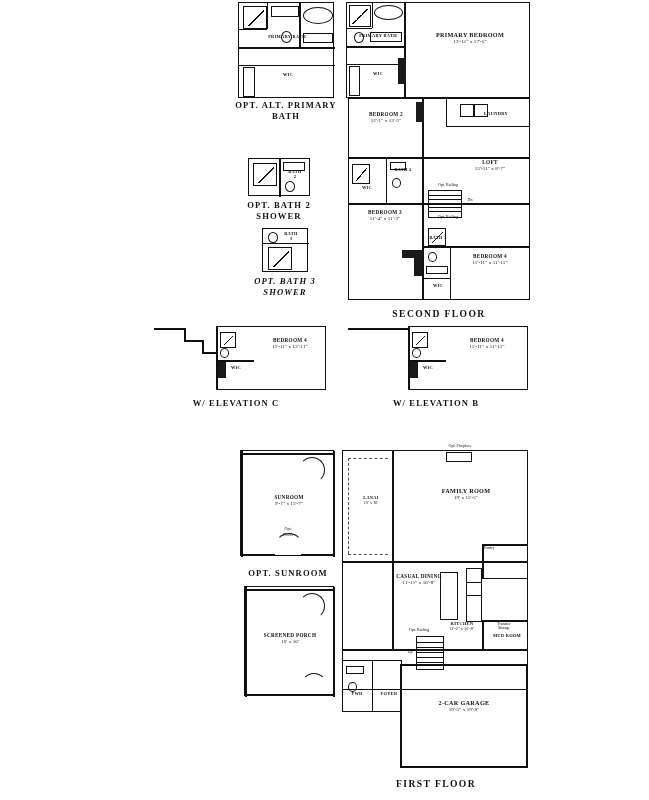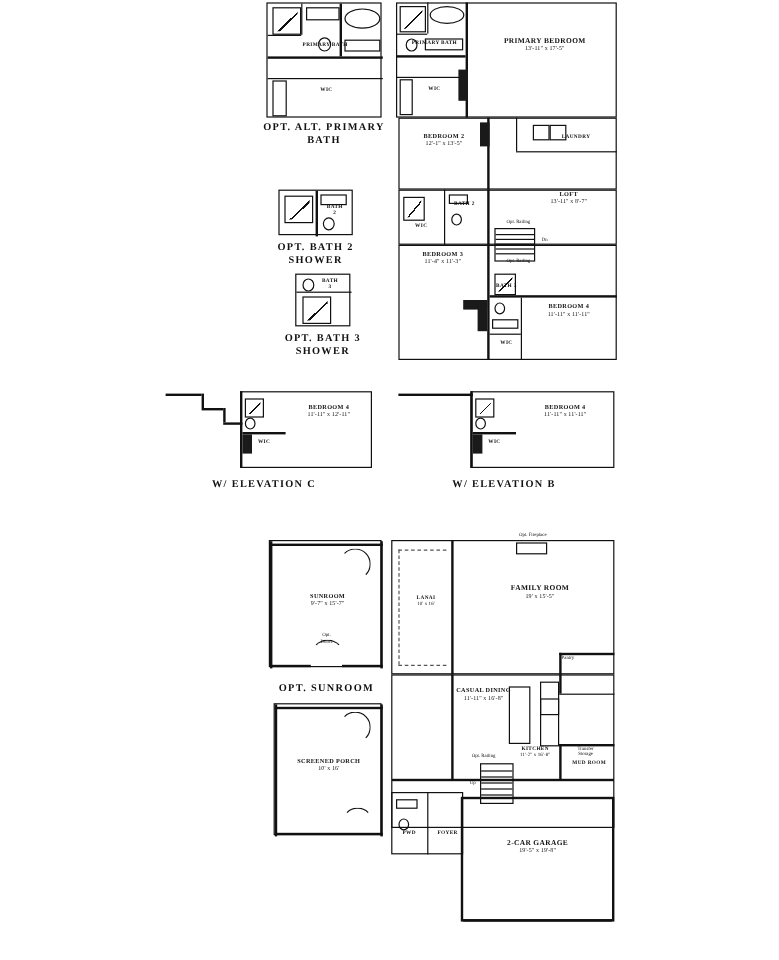--- a/index.html
+++ b/index.html
@@ -1,18 +1,18 @@
 <!DOCTYPE html>
 <html><head>
 <meta charset="utf-8">
 <style>
   html,body{margin:0;padding:0;background:#ffffff;}
   body{width:649px;height:800px;position:relative;overflow:hidden;
        font-family:"Liberation Serif", serif; color:#111;}
-  .sheet{position:absolute;left:0;top:0;width:555px;height:800px;}
+  .sheet{position:absolute;left:16px;top:0;width:555px;height:800px;}
 
   
   .abs{position:absolute;box-sizing:border-box;}
 
   
   .w-out{border:2px solid #111;}
   .w-mid{border:1.5px solid #111;}
   .hl{position:absolute;background:#111;}        
   .vl{position:absolute;background:#111;}
   .dash-h{position:absolute;border-top:1px dashed #555;}
@@ -92,21 +92,21 @@
   <div class="abs w-mid" style="left:246px;top:228px;width:46px;height:44px;">
     <div class="hl" style="left:0;top:14px;width:46px;height:1px;"></div>
     <div class="sq" style="left:5px;top:18px;width:22px;height:21px;"></div>
     <div class="diag" style="left:6px;top:19px;width:20px;height:19px;"></div>
     <div class="circ" style="left:5px;top:3px;width:8px;height:9px;"></div>
     <div class="rm xs" style="left:14px;top:3px;width:28px;">
       <div class="n" style="white-space:pre-line;">BATH
 3</div>
     </div>
   </div>
-  <div class="caption" style="left:204px;top:276px;width:130px;white-space:pre-line;">OPT. BATH 3
+  <div class="caption" style="left:204px;top:276px;width:130px;white-space:pre-line;font-style:italic;">OPT. BATH 3
 SHOWER</div>
 
   <div class="abs" style="left:330px;top:2px;width:184px;height:300px;">
 
     <div class="abs w-mid" style="left:0;top:0;width:184px;height:300px;border:none;"></div>
 
     <div class="abs w-mid" style="left:0;top:0;width:184px;height:96px;"></div>
     <div class="vl" style="left:58px;top:0;width:1.5px;height:96px;"></div>
     <div class="hl" style="left:0;top:44px;width:58px;height:1.5px;"></div>
     <div class="vl" style="left:26px;top:0;width:1px;height:26px;"></div>
@@ -198,20 +198,21 @@
       <div class="n" style="white-space:pre-line;">BATH 3</div>
     </div>
     <div class="rm sm" style="left:108px;top:252px;width:72px;">
       <div class="n">BEDROOM 4</div>
       <div class="d">11'-11" x 11'-11"</div>
     </div>
     <div class="rm xs" style="left:78px;top:282px;width:28px;">
       <div class="n">WIC</div>
     </div>
   </div>
+  <div class="caption big" style="left:332px;top:308px;width:182px;">SECOND FLOOR</div>
 
   <div class="abs" style="left:138px;top:326px;width:172px;height:64px;">
     <div class="abs w-mid" style="left:62px;top:0;width:110px;height:64px;"></div>
     <div class="vl" style="left:62px;top:0;width:1.5px;height:64px;"></div>
     <div class="hl" style="left:0;top:2px;width:30px;height:1.5px;"></div>
     <div class="vl" style="left:30px;top:2px;width:1.5px;height:12px;"></div>
     <div class="hl" style="left:30px;top:14px;width:18px;height:1.5px;"></div>
     <div class="vl" style="left:48px;top:14px;width:1.5px;height:12px;"></div>
     <div class="hl" style="left:48px;top:26px;width:16px;height:1.5px;"></div>
     <div class="hl" style="left:64px;top:34px;width:36px;height:1.5px;"></div>
@@ -347,14 +348,15 @@
       <div class="n">FOYER</div>
     </div>
 
     <div class="abs w-out" style="left:58px;top:214px;width:128px;height:104px;"></div>
     <div class="rm" style="left:74px;top:250px;width:96px;">
       <div class="n">2-CAR GARAGE</div>
       <div class="d">19'-5" x 19'-8"</div>
     </div>
     <div class="hl" style="left:60px;top:316px;width:124px;height:2px;"></div>
   </div>
+  <div class="caption big" style="left:328px;top:778px;width:184px;">FIRST FLOOR</div>
 
 </div>
 
 </body></html>

